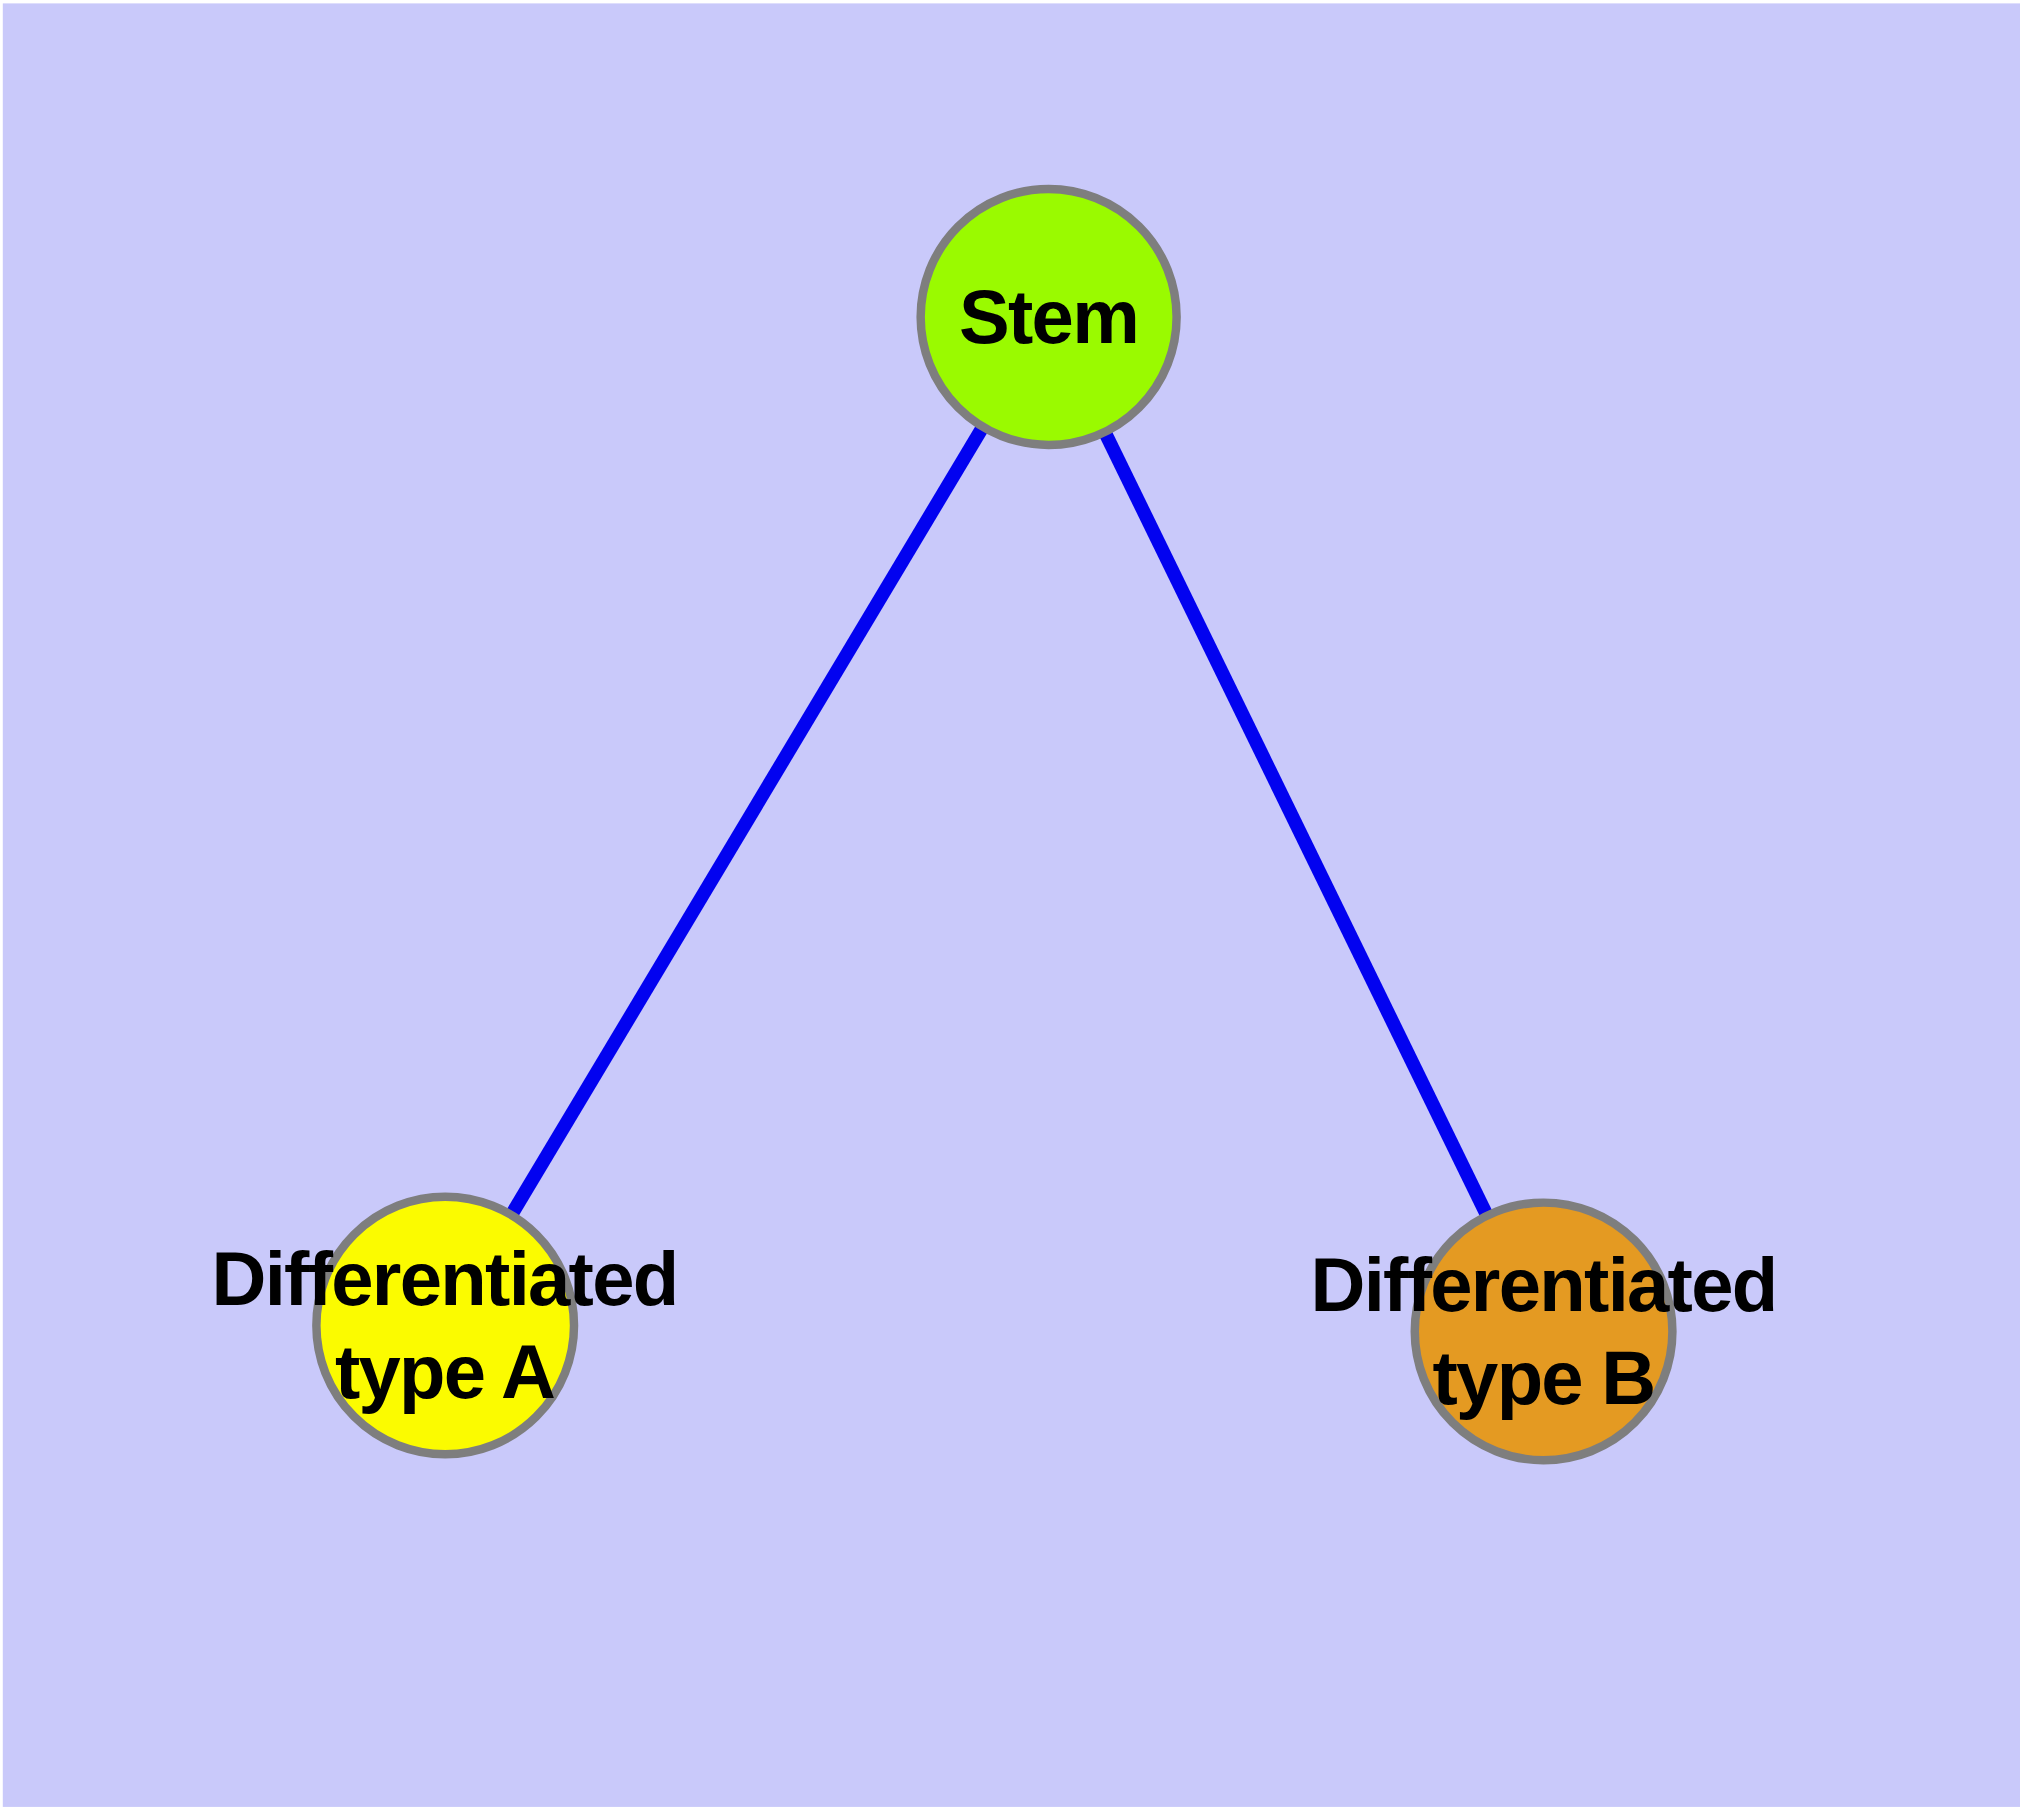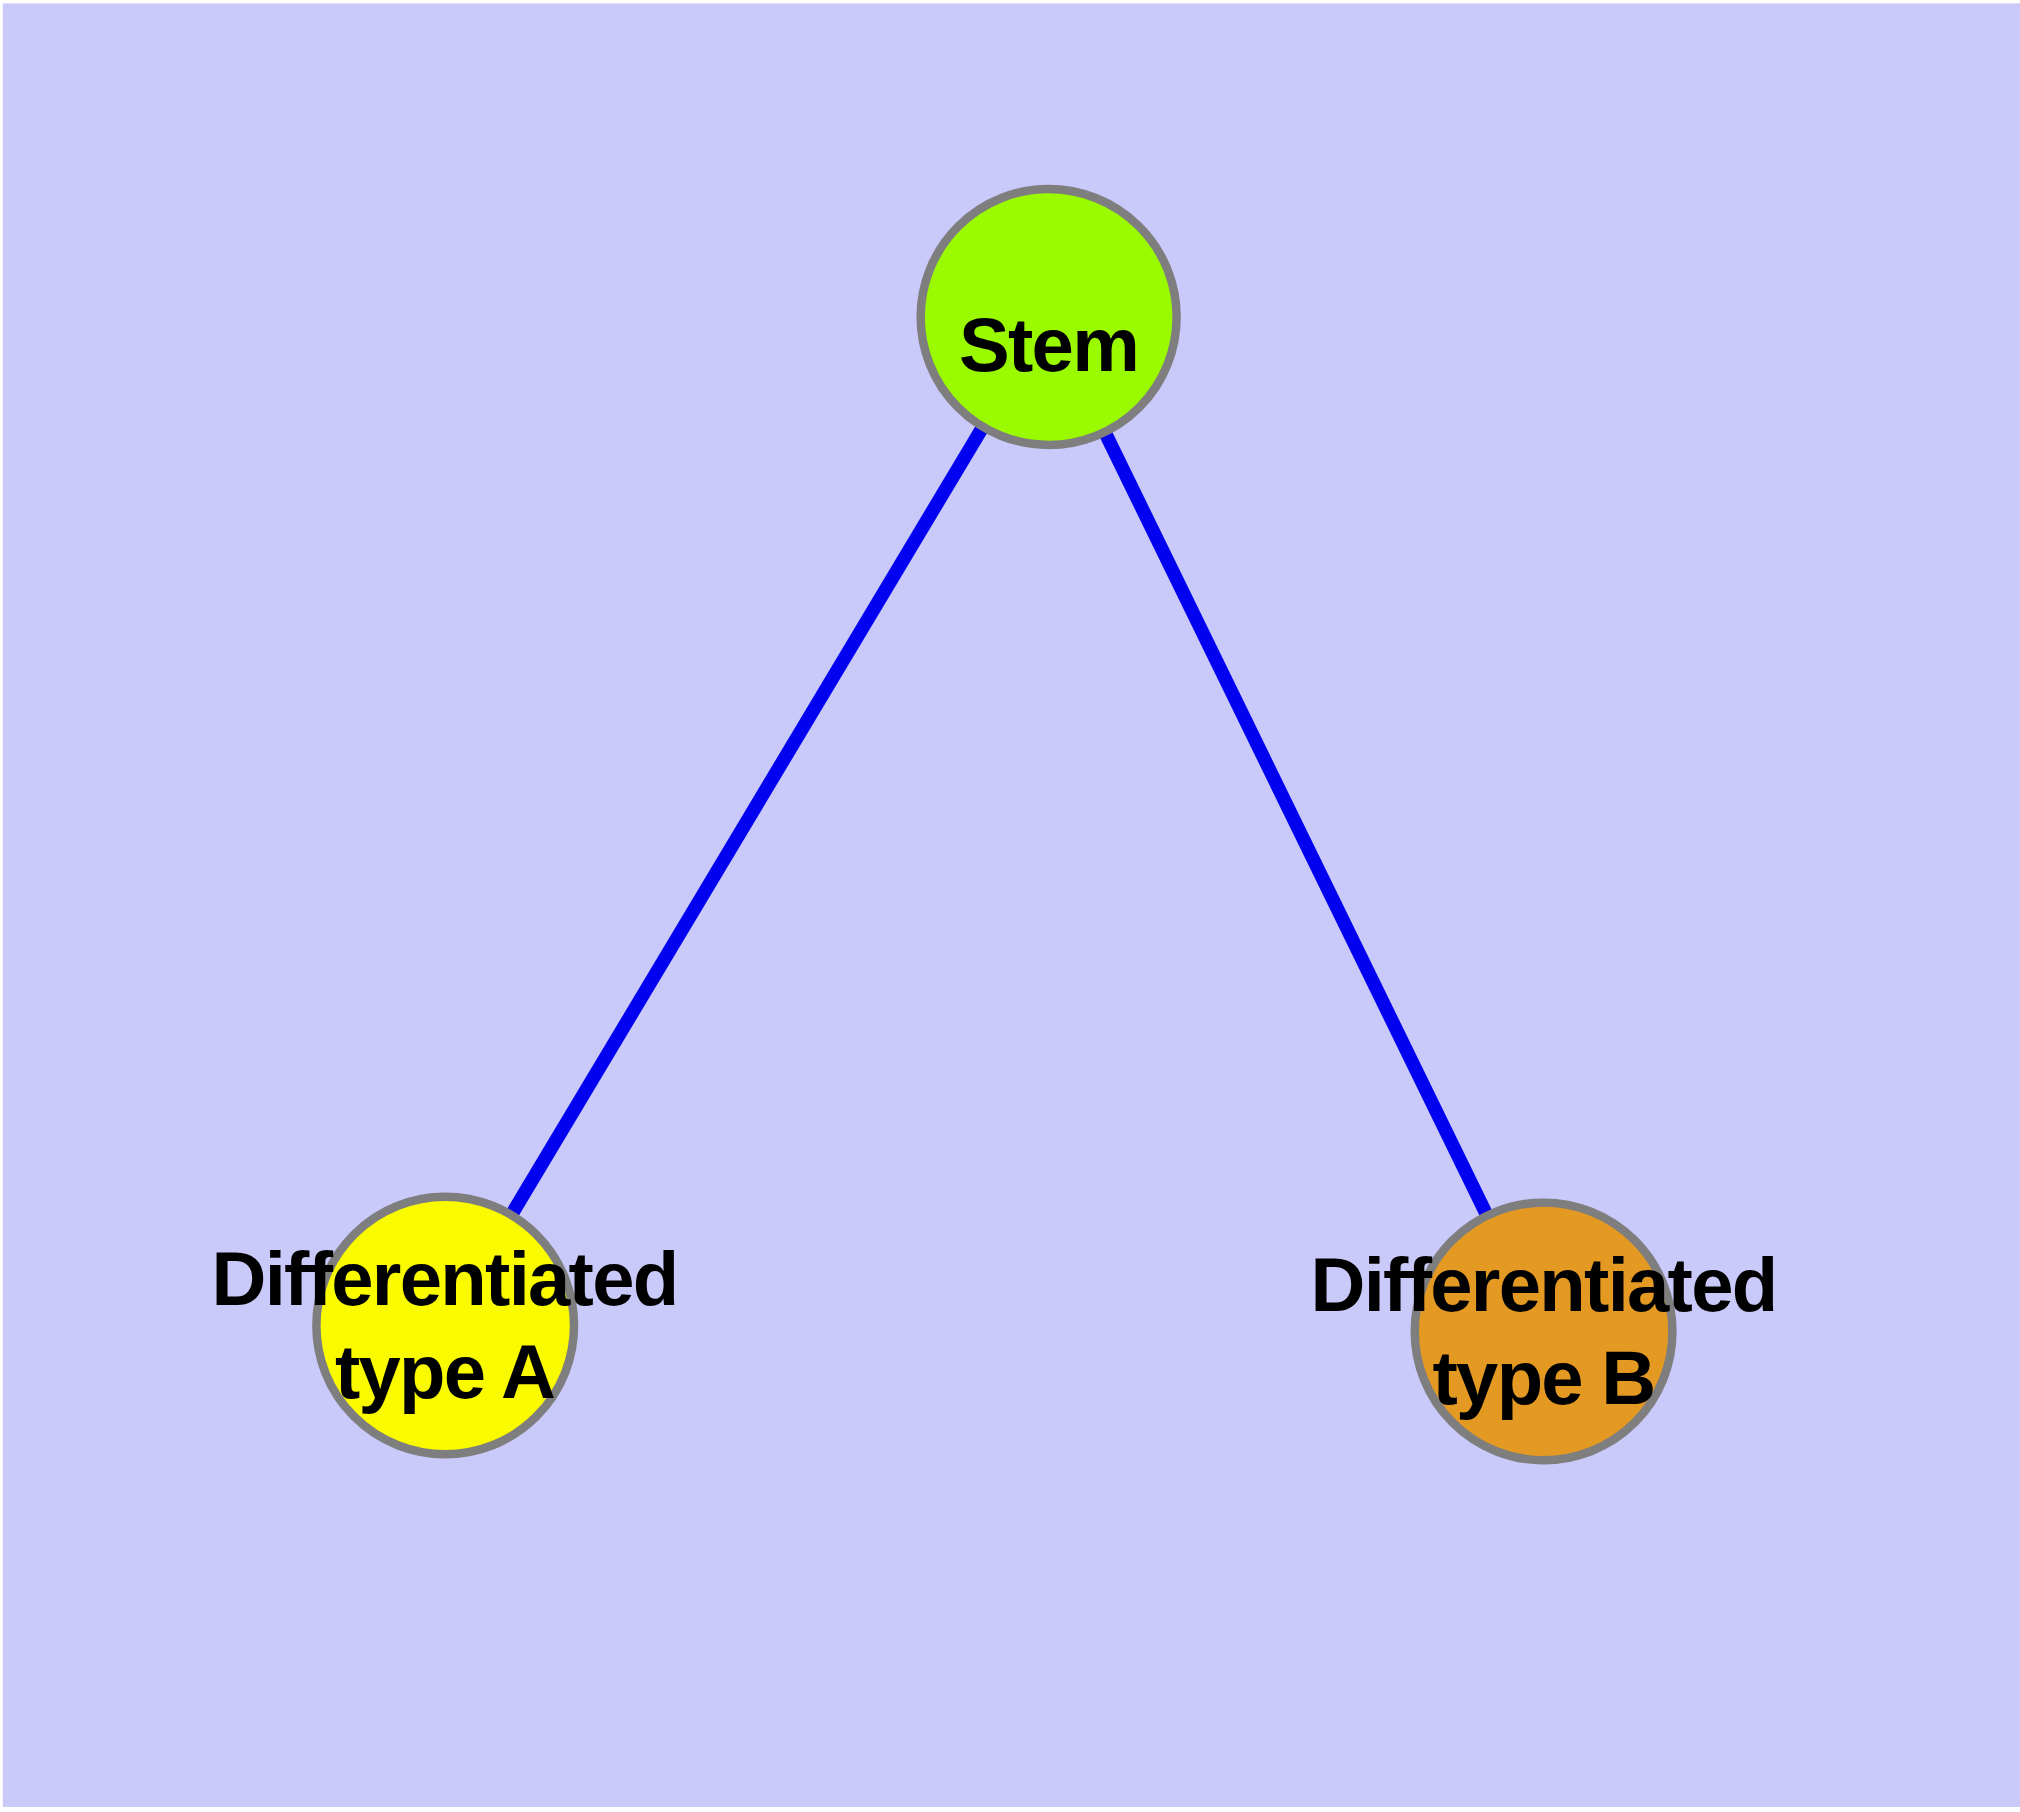--- a/index.html
+++ b/index.html
@@ -54,21 +54,21 @@
       <line class="edge" x1="1237" y1="374" x2="1821" y2="1571" stroke="#0202F0"></line>
     </g>
 
     <g>
       <circle class="node-circle" cx="1237" cy="374" r="151" fill="#9AFA00" stroke="#7E7E7E"></circle>
       <circle class="node-circle" cx="525" cy="1564" r="152" fill="#FBFB00" stroke="#7E7E7E"></circle>
       <circle class="node-circle" cx="1821" cy="1571" r="152" fill="#E49A22" stroke="#7E7E7E"></circle>
     </g>
   </svg>
 
-  <div class="node-label" style="left:540px; top:270px;margin-top:28px;">
+  <div class="node-label" style="left:540px; top:270px;">
     <div>Stem</div>
   </div>
 
   <div class="node-label" style="left:-64px; top:1232px;">
     <div>Differentiated</div>
     <div>type A</div>
   </div>
 
   <div class="node-label" style="left:1035px; top:1238px;">
     <div>Differentiated</div>

